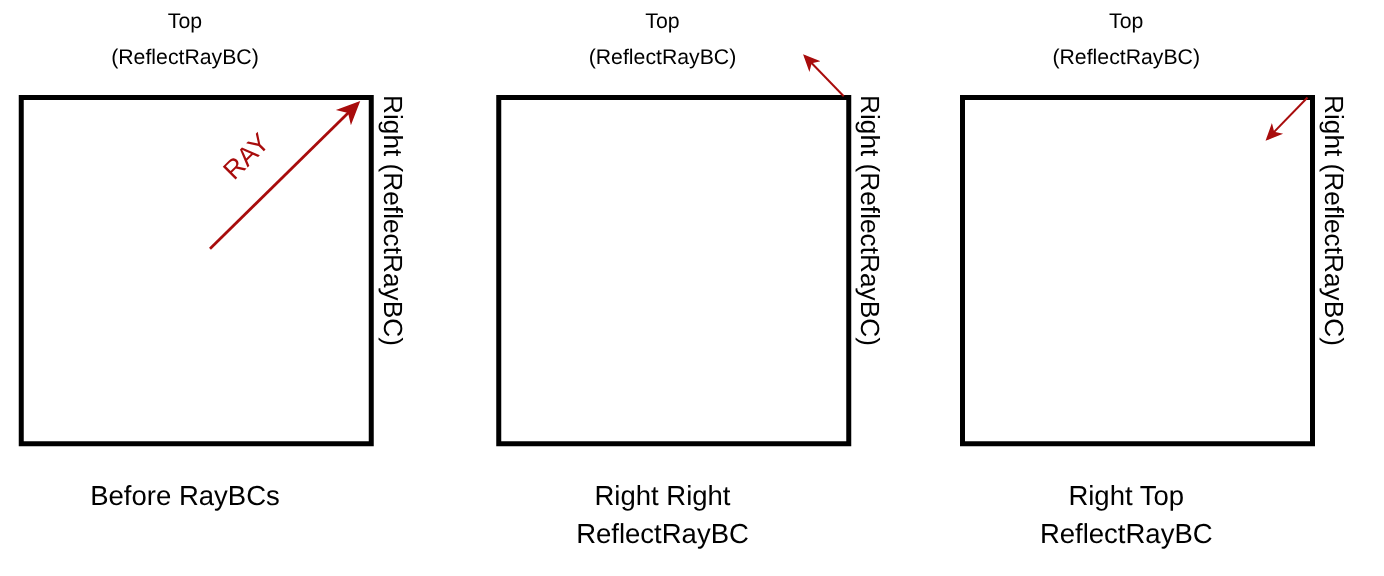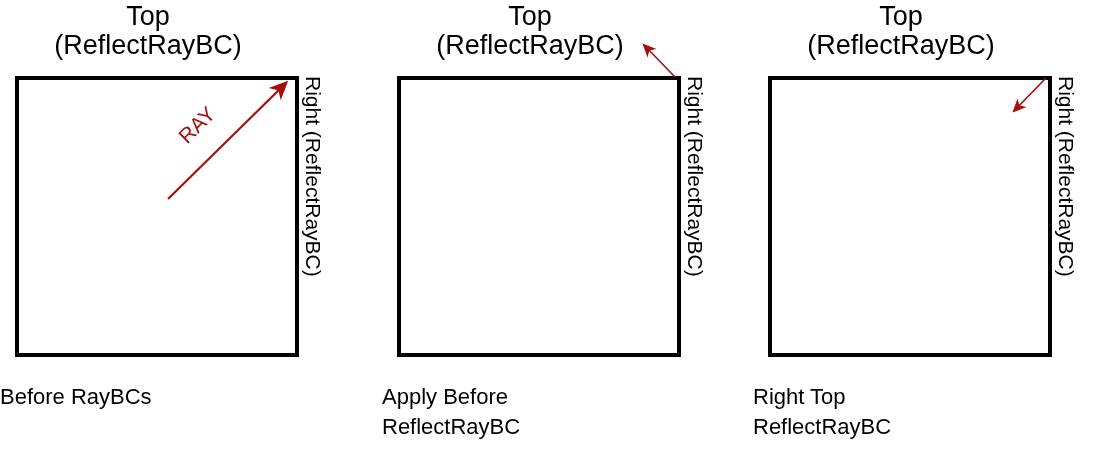--- a/index.html
+++ b/index.html
@@ -28,21 +28,21 @@
   .panel-2 { left: 382px; }
   .panel-3 { left: 753px; }
 
   
   .top-label {
     position: absolute;
     left: 0px;
     top: 2px;
     width: 296px;
     text-align: center;
-    font-size: 27px;
+    font-size: 17px;
     line-height: 29px;
     letter-spacing: 0px;
     white-space: pre-line;
     color: #000000;
   }
 
   
   .domain-box {
     position: absolute;
     left: 15px;
@@ -68,20 +68,21 @@
     white-space: nowrap;
     color: #000000;
   }
 
   
   .caption {
     position: absolute;
     left: 0px;
     top: 382px;
     width: 296px;
+    text-align: center;
     font-size: 22px;
     line-height: 30px;
     white-space: pre-line;
     color: #000000;
   }
 
   .overlay-svg {
     position: absolute;
     left: 0;
     top: 0;
@@ -127,21 +128,21 @@
 
     <svg class="overlay-svg" viewBox="0 0 369 461">
       <defs>
         <marker id="ah2" markerWidth="9" markerHeight="9" refX="7.2" refY="4.5" orient="auto" markerUnits="strokeWidth">
           <path d="M0,0.6 L8.6,4.5 L0,8.4 L2.4,4.5 Z" fill="#A80C0C"></path>
         </marker>
       </defs>
       <line x1="293" y1="77" x2="262" y2="45" stroke="#A80C0C" stroke-width="1.6" marker-end="url(#ah2)"></line>
     </svg>
 
-    <div class="caption">Apply Before
+    <div class="caption">Right Right
 ReflectRayBC</div>
   </div>
 
   <div class="panel panel-3">
     <div class="top-label">Top
 (ReflectRayBC)</div>
     <div class="domain-box"></div>
     <div class="right-label">Right (ReflectRayBC)</div>
 
     <svg class="overlay-svg" viewBox="0 0 369 461">

